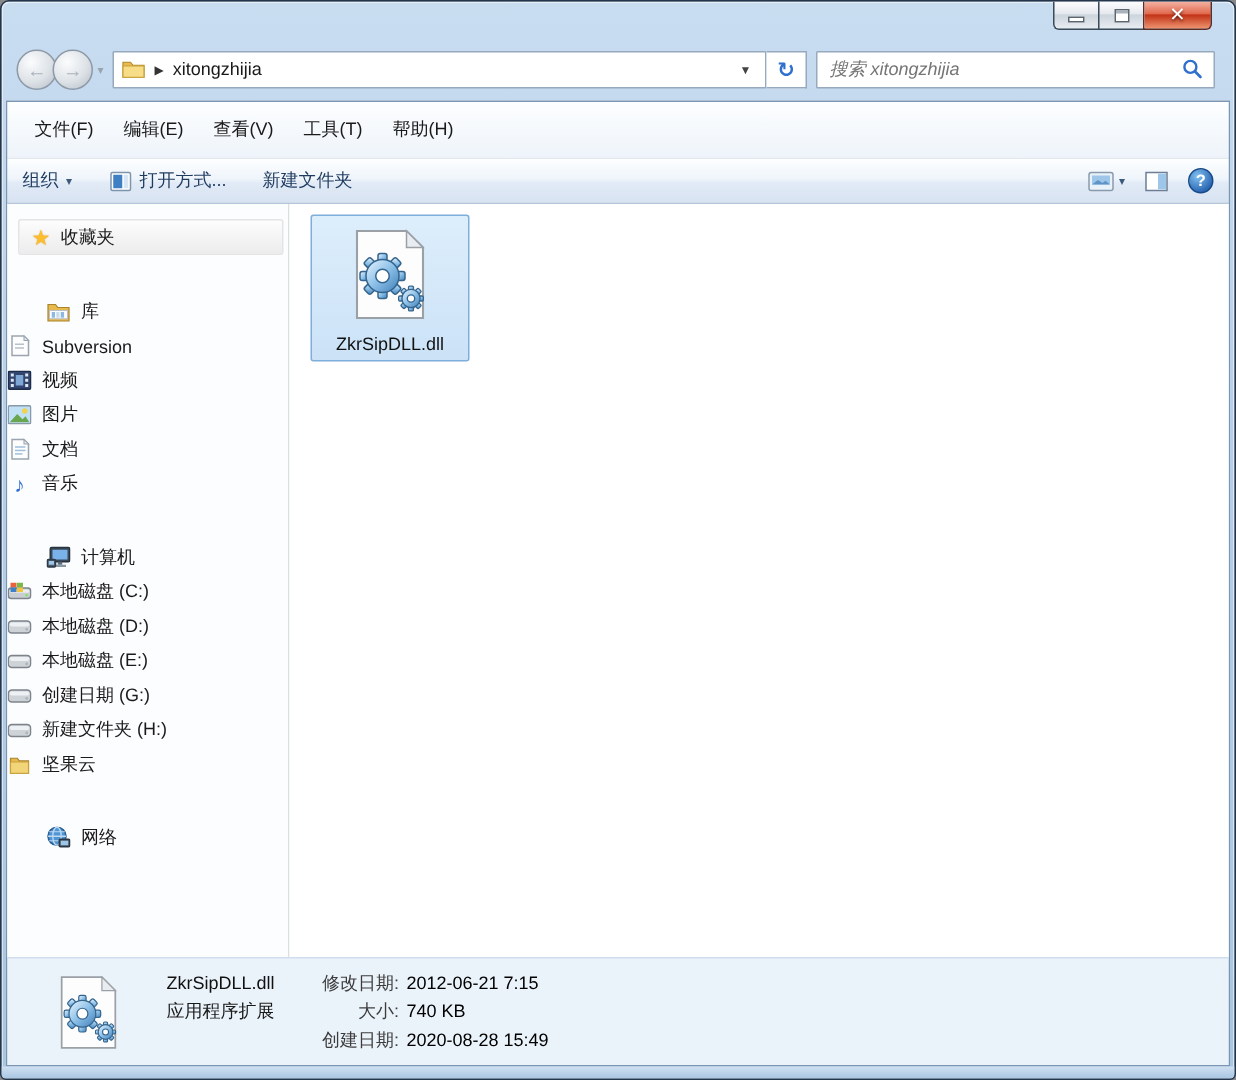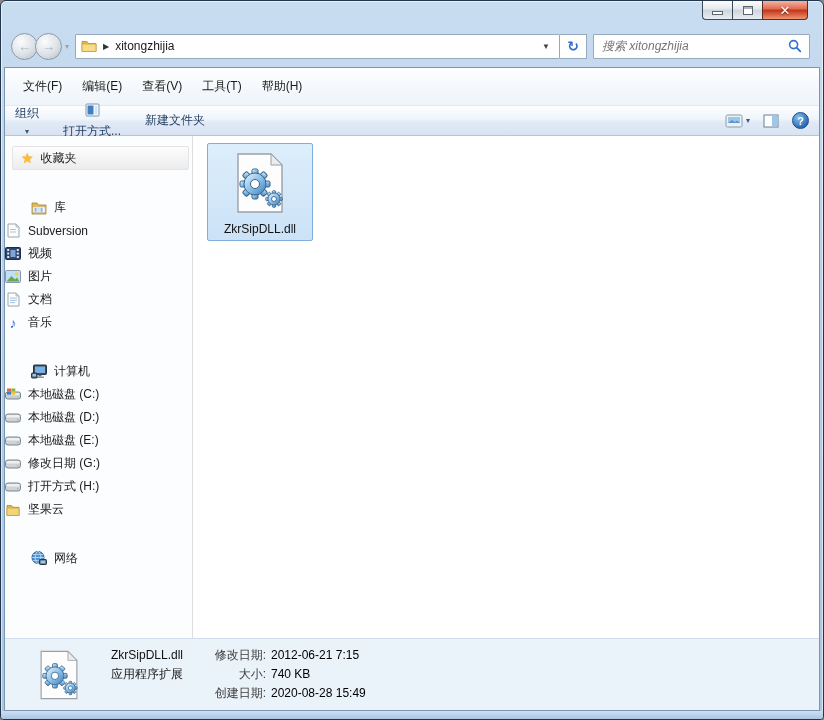--- a/index.html
+++ b/index.html
@@ -32,32 +32,32 @@
   .nav-circle.fwd{margin-left:-3px;}
   .nav-history{font-size:8px;color:#9aa4ae;margin:0 6px 0 3px;}
   .addressbar{flex:1;height:25px;background:#fff;border:1px solid #96a9bd;border-radius:1px;
     display:flex;align-items:center;padding:0 5px;gap:6px;cursor:text;}
   .crumb-arrow{font-size:8px;color:#333;}
   .crumb-text{color:#1a1a1a;}
   .ab-spacer{flex:1;}
   .ab-drop{font-size:8px;color:#444;padding:0 4px;cursor:pointer;}
   .refreshbtn{width:27px;height:25px;background:#fff;border:1px solid #96a9bd;border-left:none;
     display:flex;align-items:center;justify-content:center;color:#2f6fce;font-weight:bold;font-size:14px;cursor:pointer;}
-  .searchbox{width:217px;height:25px;margin-left:6px;background:#fff;border:1px solid #96a9bd;border-radius:1px;
+  .searchbox{width:266px;height:25px;margin-left:6px;background:#fff;border:1px solid #96a9bd;border-radius:1px;
     display:flex;align-items:center;padding:0 6px;}
   .searchbox input{flex:1;border:none;outline:none;font:italic 12px "Liberation Sans","DejaVu Sans",sans-serif;color:#8a8a8a;background:transparent;min-width:0;}
   
   .client{flex:1;display:flex;flex-direction:column;margin:0 3px;border:1px solid #7a96b2;background:#fff;min-height:0;}
   .menubar{height:38px;flex:0 0 auto;background:linear-gradient(180deg,#fdfeff,#eef4fa);border-bottom:1px solid #e3e9f1;
     display:flex;align-items:center;padding-left:8px;}
   .menu-item{padding:0 10px;color:#1a1a1a;cursor:pointer;}
   .toolbar{height:30px;flex:0 0 auto;border-bottom:1px solid #b6c6da;
     background:linear-gradient(180deg,#fdfeff 0%,#eff5fb 45%,#e1eaf6 55%,#d8e3f2 100%);
     display:flex;align-items:center;padding:0 10px;color:#1e3a5f;}
-  .tb-btn{display:flex;align-items:center;gap:5px;margin-right:24px;cursor:pointer;flex-direction:column;}
+  .tb-btn{display:flex;align-items:center;gap:5px;margin-right:24px;cursor:pointer;}
   .tb-caret{font-size:8px;color:#3c5a7a;}
   .tb-right{margin-left:auto;display:flex;align-items:center;gap:13px;}
   .tb-icon{display:flex;align-items:center;gap:3px;cursor:pointer;}
   .help-circle{width:17px;height:17px;border-radius:50%;border:1px solid #174a86;
     background:radial-gradient(circle at 35% 30%,#7fc0f0,#2a66b2 75%);
     color:#fff;font-weight:bold;font-size:11px;display:flex;align-items:center;justify-content:center;}
   
   .bodyarea{flex:1;display:flex;min-height:0;background:#fff;}
   .sidebar{width:188px;flex:0 0 auto;border-right:1px solid #dcdfe2;padding-top:10px;overflow:hidden;background:#fcfdfe;color:#1a1a1a;}
   .fav-header{height:24px;margin:0 3px 0 7px;border:1px solid #e4e4e4;border-radius:2px;
@@ -312,31 +312,31 @@
           <span>本地磁盘 (E:)</span>
         </div>
         <div class="sb-row sb-child">
           <span class="sb-ic">
             <svg width="16" height="10" viewBox="0 0 16 10">
                 <rect x="0.5" y="1" width="15" height="8" rx="2.5" fill="#ced3d8" stroke="#7d848c"></rect>
                 <rect x="1.5" y="2" width="13" height="2.6" rx="1.2" fill="#eef1f3"></rect>
                 <circle cx="12.8" cy="6.6" r="0.9" fill="#aab2ba"></circle>
               </svg>
           </span>
-          <span>修改日期 (G:)</span>
+          <span>创建日期 (G:)</span>
         </div>
         <div class="sb-row sb-child">
           <span class="sb-ic">
             <svg width="16" height="10" viewBox="0 0 16 10">
                 <rect x="0.5" y="1" width="15" height="8" rx="2.5" fill="#ced3d8" stroke="#7d848c"></rect>
                 <rect x="1.5" y="2" width="13" height="2.6" rx="1.2" fill="#eef1f3"></rect>
                 <circle cx="12.8" cy="6.6" r="0.9" fill="#aab2ba"></circle>
               </svg>
           </span>
-          <span>打开方式 (H:)</span>
+          <span>新建文件夹 (H:)</span>
         </div>
         <div class="sb-row sb-child">
           <span class="sb-ic">
             <svg width="14" height="14" viewBox="0 0 14 14">
                 <path d="M1 2.5h4.5l1.4 1.8H13v8.2H1z" fill="#e8b94d" stroke="#a8842c" stroke-width=".8"></path>
                 <path d="M1 5h12v7.5H1z" fill="#f3d579" stroke="#c9a23a" stroke-width=".8"></path>
               </svg>
           </span>
           <span>坚果云</span>
         </div>

